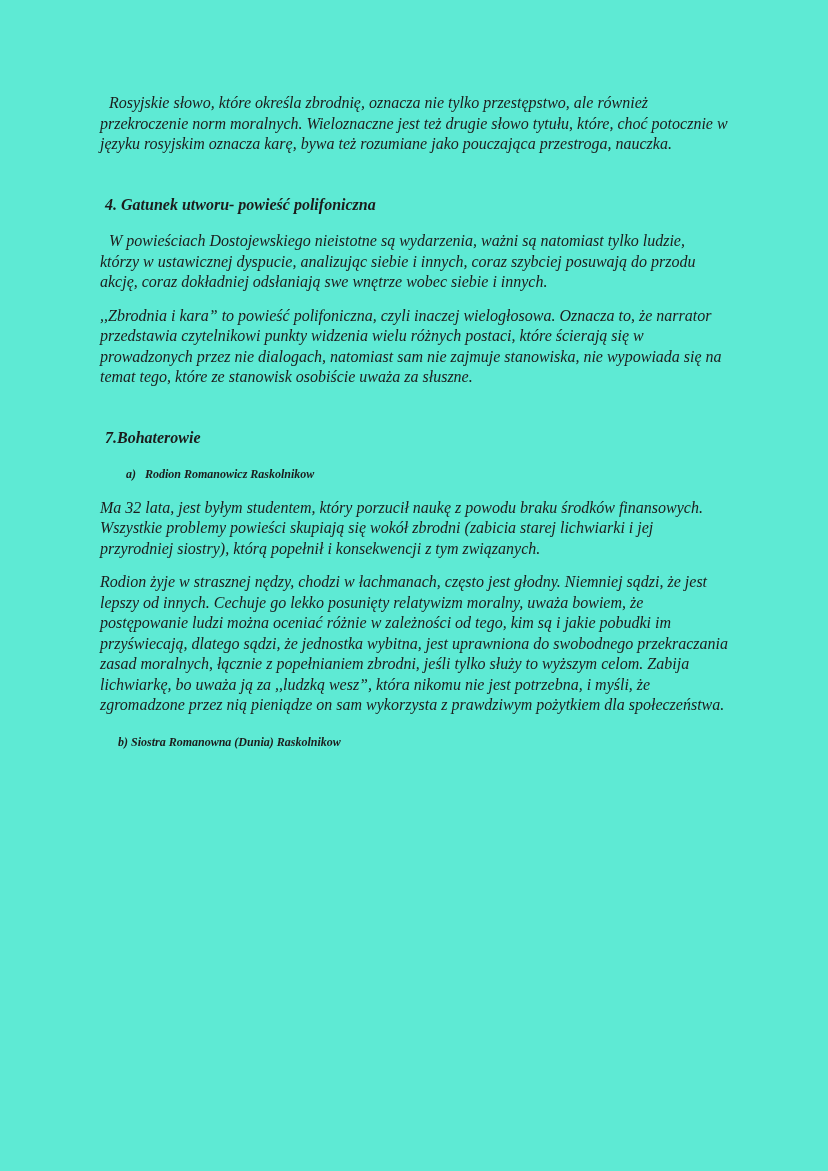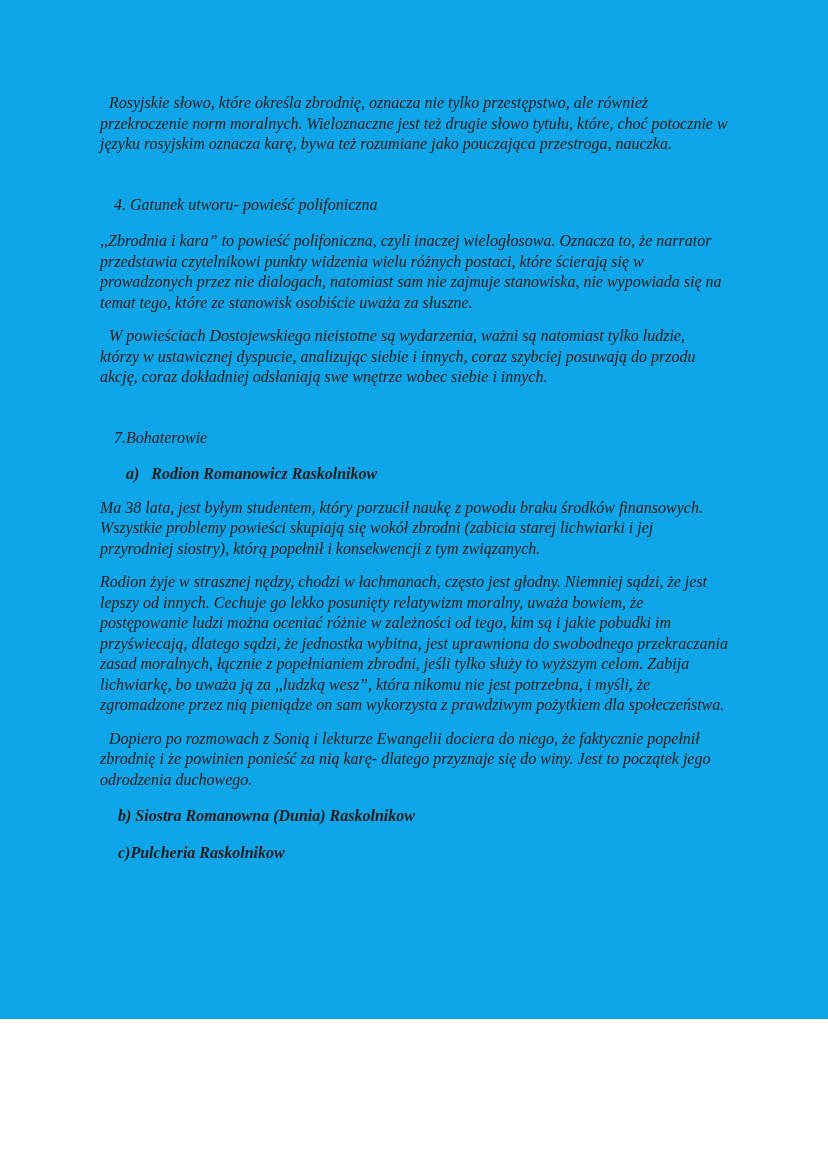--- a/index.html
+++ b/index.html
@@ -3,77 +3,75 @@
 <meta charset="utf-8">
 <style>
   html, body {
     margin: 0;
     padding: 0;
     background: #ffffff;
   }
   .page {
     position: relative;
     width: 828px;
-    height: 1019px;
-    background: #0ea5e9;
+    height: 1171px;
+    background: #5eead4;
     box-sizing: border-box;
     padding: 93px 100px 0 100px;
     font-family: "Liberation Serif", "DejaVu Serif", serif;
     font-style: italic;
     font-size: 16px;
     line-height: 20.5px;
     color: #1c1c1c;
     overflow: hidden;
   }
   .para {
     margin: 0 0 13px 0;
   }
   .para.indent {
     text-indent: 9px;
   }
   .heading {
-    font-weight: normal;
+    font-weight: bold;
     font-style: italic;
     font-size: 16px;
-    margin: 40px 0 16px 14px;
+    margin: 40px 0 16px 5px;
   }
   .subheading {
     font-weight: bold;
-    font-size: 16px;
+    font-size: 12px;
     margin: 16px 0 13px 0;
     padding-left: 18px;
     white-space: pre-wrap;
   }
   .subheading.deep {
     padding-left: 26px;
   }
 </style>
 </head>
 <body>
 
 <div class="page">
 
   <p class="para indent">Rosyjskie słowo, które określa zbrodnię, oznacza nie tylko przestępstwo, ale również przekroczenie norm moralnych. Wieloznaczne jest też drugie słowo tytułu, które, choć potocznie w języku rosyjskim oznacza karę, bywa też rozumiane jako pouczająca przestroga, nauczka.</p>
 
   <h2 class="heading">4. Gatunek utworu- powieść polifoniczna</h2>
 
+  <p class="para indent">W powieściach Dostojewskiego nieistotne są wydarzenia, ważni są natomiast tylko ludzie, którzy w ustawicznej dyspucie, analizując siebie i innych, coraz szybciej posuwają do przodu akcję, coraz dokładniej odsłaniają swe wnętrze wobec siebie i innych.</p>
+
   <p class="para">,,Zbrodnia i kara” to powieść polifoniczna, czyli inaczej wielogłosowa. Oznacza to, że narrator przedstawia czytelnikowi punkty widzenia wielu różnych postaci, które ścierają się w prowadzonych przez nie dialogach, natomiast sam nie zajmuje stanowiska, nie wypowiada się na temat tego, które ze stanowisk osobiście uważa za słuszne.</p>
-
-  <p class="para indent">W powieściach Dostojewskiego nieistotne są wydarzenia, ważni są natomiast tylko ludzie, którzy w ustawicznej dyspucie, analizując siebie i innych, coraz szybciej posuwają do przodu akcję, coraz dokładniej odsłaniają swe wnętrze wobec siebie i innych.</p>
 
   <h2 class="heading">7.Bohaterowie</h2>
 
   <h3 class="subheading deep">a)   Rodion Romanowicz Raskolnikow</h3>
 
-  <p class="para">Ma 38 lata, jest byłym studentem, który porzucił naukę z powodu braku środków finansowych. Wszystkie problemy powieści skupiają się wokół zbrodni (zabicia starej lichwiarki i jej przyrodniej siostry), którą popełnił i konsekwencji z tym związanych.</p>
+  <p class="para">Ma 32 lata, jest byłym studentem, który porzucił naukę z powodu braku środków finansowych. Wszystkie problemy powieści skupiają się wokół zbrodni (zabicia starej lichwiarki i jej przyrodniej siostry), którą popełnił i konsekwencji z tym związanych.</p>
 
   <p class="para">Rodion żyje w strasznej nędzy, chodzi w łachmanach, często jest głodny. Niemniej sądzi, że jest lepszy od innych. Cechuje go lekko posunięty relatywizm moralny, uważa bowiem, że postępowanie ludzi można oceniać różnie w zależności od tego, kim są i jakie pobudki im przyświecają, dlatego sądzi, że jednostka wybitna, jest uprawniona do swobodnego przekraczania zasad moralnych, łącznie z popełnianiem zbrodni, jeśli tylko służy to wyższym celom. Zabija lichwiarkę, bo uważa ją za ,,ludzką wesz”, która nikomu nie jest potrzebna, i myśli, że zgromadzone przez nią pieniądze on sam wykorzysta z prawdziwym pożytkiem dla społeczeństwa.</p>
 
-  <p class="para indent">Dopiero po rozmowach z Sonią i lekturze Ewangelii dociera do niego, że faktycznie popełnił zbrodnię i że powinien ponieść za nią karę- dlatego przyznaje się do winy. Jest to początek jego odrodzenia duchowego.</p>
 
   <h3 class="subheading">b) Siostra Romanowna (Dunia) Raskolnikow</h3>
 
 
-  <h3 class="subheading">c)Pulcheria Raskolnikow</h3>
 
 
 
 </div>
 
 </body></html>

